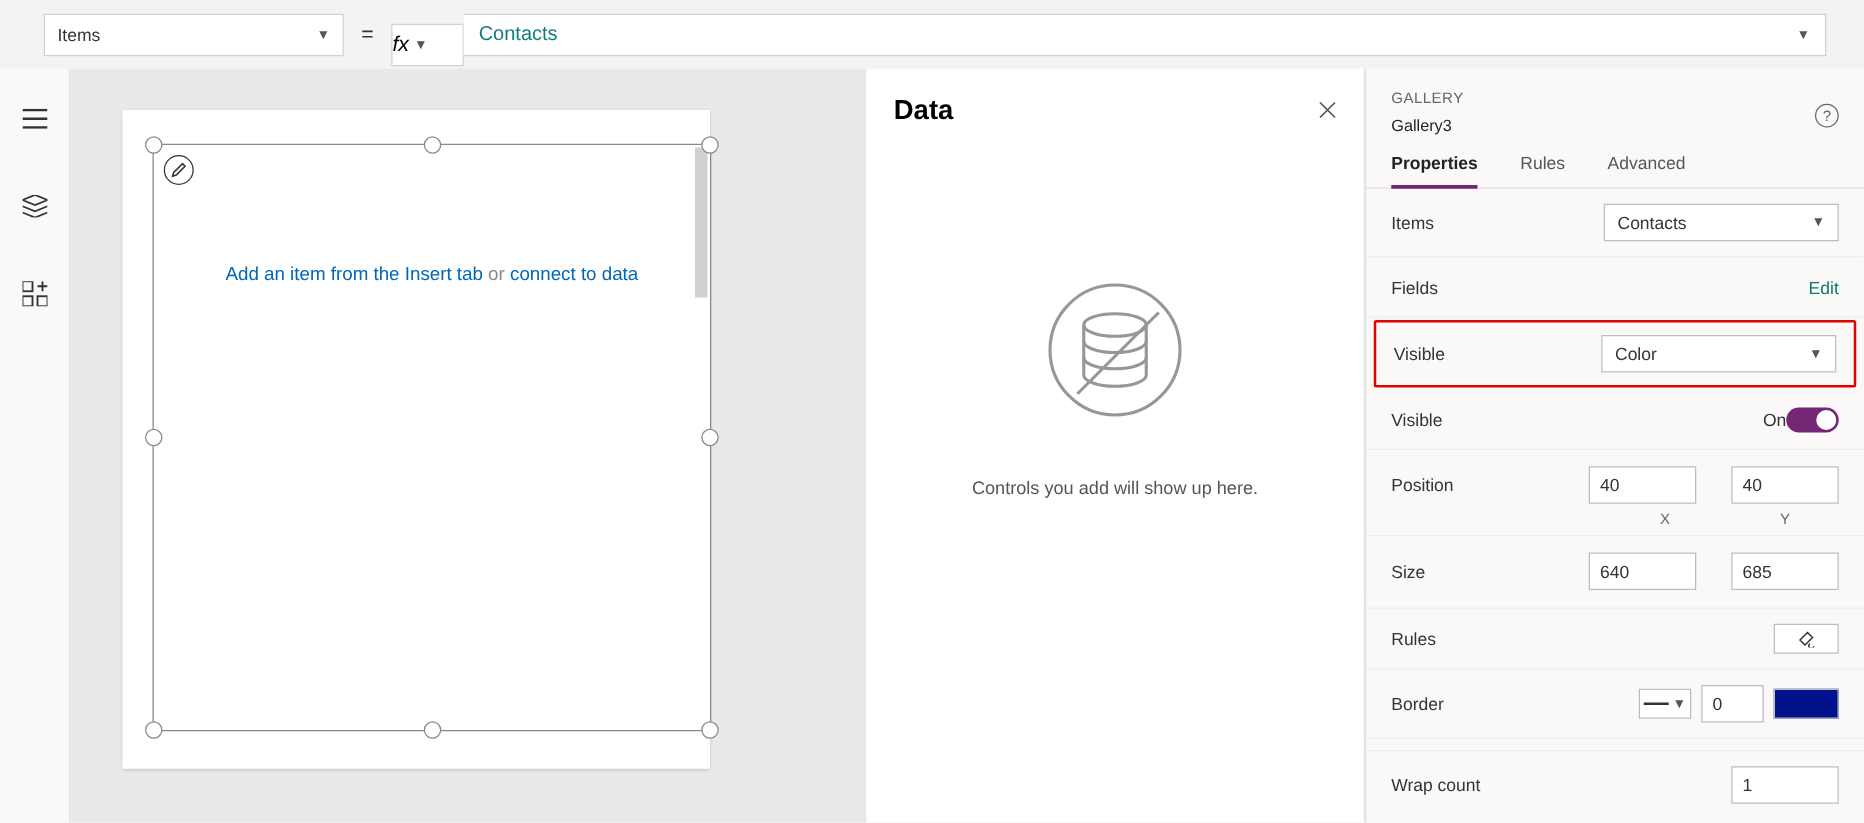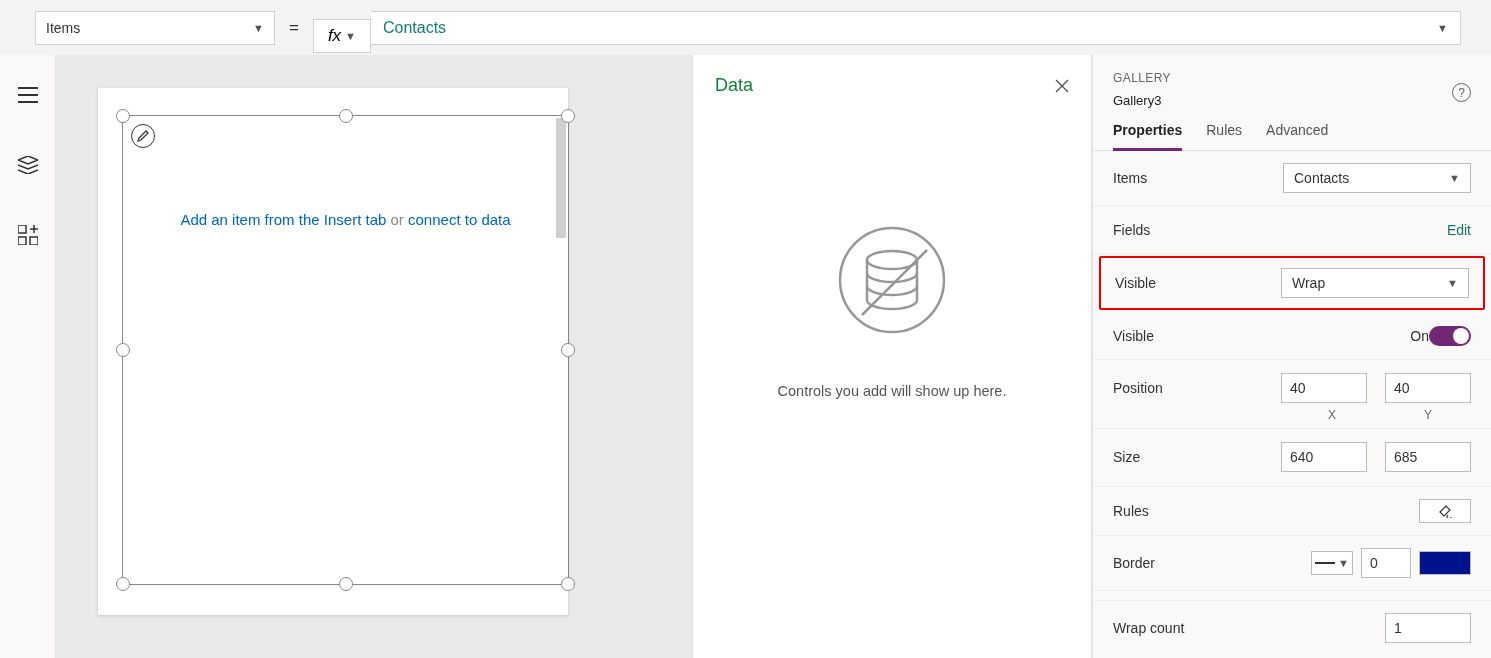--- a/index.html
+++ b/index.html
@@ -11,21 +11,21 @@
     background: #f3f3f3; display: flex; align-items: center; padding: 10px 30px 10px 35px;
   }
   .prop-select {
     width: 240px; height: 34px; background: #fff; border: 1px solid #d0d0d0;
     display: flex; align-items: center; padding: 0 10px; font-size: 14px; color: #333;
     justify-content: space-between;
   }
   .equals { margin: 0 14px; font-size: 17px; color: #333; }
   .fx-box {
     width: 58px; height: 34px; background: #fff; border: 1px solid #d0d0d0;
-    display:flex; align-items:center; justify-content:center; gap:4px; font-style: italic;
+    display:flex; align-items:center; gap:4px; font-style: italic;
     font-family: "Times New Roman", serif; font-size: 17px; margin-top: 17px;
   }
   .formula-input {
     flex: 1; height: 34px; background: #fff; border: 1px solid #d0d0d0; border-left: none;
     padding: 0 12px; display:flex; align-items:center; justify-content:space-between;
     font-family: Consolas, monospace; font-size: 16px; color: #147c7c;
   }
 
   
   .left-rail {
@@ -64,51 +64,51 @@
     position: absolute; width: 14px; height: 14px; border-radius: 50%; background: #fff;
     border: 1px solid #888;
   }
 
   
   .data-pane {
     position: absolute; left: 692px; top: 55px; width: 400px; height: 603px; background: #fff;
     border-left: 1px solid #e5e5e5; border-right: 1px solid #e5e5e5;
   }
   .data-header { display:flex; justify-content:space-between; align-items:center; padding: 20px 22px; }
-  .data-header h3 { font-size: 18px; font-weight: 400; color:#15803d; }
+  .data-header h3 { font-size: 22px; font-weight: 700; color:#000000; }
   .close-btn { font-size: 18px; color:#555; cursor:pointer; line-height:1; }
   .data-empty { position:absolute; top: 170px; left:0; width:100%; text-align:center; }
   .data-empty .db-icon { display:flex; justify-content:center; margin-bottom: 22px; }
   .data-empty .caption { color:#555; font-size:14.5px;margin-top:48px; }
 
   
   .prop-panel {
     position: absolute; left: 1092px; top: 55px; width: 399px; height: 603px; background: #faf9f8;
     border-left: 1px solid #e1e1e1;
   }
   .pp-topbar { padding: 16px 20px 0 20px; position: relative; }
   .pp-topbar .category { font-size: 12px; color: #666; letter-spacing: .4px; }
   .pp-topbar .name { font-size: 13px; color:#222; margin-top: 8px; }
   .pp-topbar .help { position:absolute; right:20px; top:28px; width:19px;height:19px;border:1.2px solid #666;border-radius:50%;display:flex;align-items:center;justify-content:center;font-size:12px;color:#666;}
-  .pp-tabs { display:flex; gap:24px; padding: 14px 20px 0 20px; border-bottom:1px solid #e1e1e1; }
+  .pp-tabs { display:flex; gap:34px; padding: 14px 20px 0 20px; border-bottom:1px solid #e1e1e1; }
   .pp-tabs .tab { padding-bottom:10px; font-size:14px; color:#555; cursor:pointer; }
   .pp-tabs .tab.active { color:#222; font-weight:600; border-bottom:3px solid #742774; margin-bottom:-1px;}
   .pp-body { padding: 0; }
   .pp-row {
     display:flex; align-items:center; justify-content:space-between;
     padding: 12px 20px; border-bottom:1px solid #ededed; font-size:14px; color:#333;
     min-height:48px;
   }
   .pp-row.highlight { border:2px solid #e30000; margin: 2px 6px; border-radius:2px; padding:10px 14px;}
   .pp-select { width: 188px; height:30px; border:1px solid #bdbdbd; background:#fff; display:flex; align-items:center; justify-content:space-between; padding:0 10px; font-size:14px;color:#333;}
   .pp-edit-link { color:#0f766e; font-size:14px; cursor:pointer; }
   .toggle-wrap { display:flex; align-items:center; font-size:14px;color:#333;}
   .toggle { width:42px;height:20px;border-radius:10px;background:#742774;position:relative;}
   .toggle::after{content:"";position:absolute;right:2px;top:2px;width:16px;height:16px;border-radius:50%;background:#fff;}
-  .num-pair { display:flex; gap:18px; }
+  .num-pair { display:flex; gap:28px; }
   .num-input { width:86px; height:30px; border:1px solid #bdbdbd; background:#fff; padding:0 8px; font-size:14px;color:#333;}
   .subcap { display:flex; gap:10px; justify-content:flex-end; padding: 0 20px 6px 0; font-size:12px; color:#666; border-bottom:1px solid #ededed;}
   .subcap span { width:86px; text-align:center; }
   .color-row .swatch { width:52px;height:24px; border:1px solid #bdbdbd; background:#fff; display:flex;align-items:center;justify-content:center;}
   .color-row .swatch.blue { background:#00138c; }
   .border-controls { display:flex; gap:8px; align-items:center; }
   .border-style { width:42px;height:24px;border:1px solid #bdbdbd;background:#fff;display:flex;align-items:center;justify-content:center;gap:3px;}
   .border-style .line { width:20px;height:2px;background:#333;}
   .spacer-row { height:10px; background:#faf9f8; border-bottom:1px solid #ededed;}
   .chev { font-size:11px;color:#555; }
@@ -229,21 +229,21 @@
     </div>
 
     <div class="pp-row">
       <span>Fields</span>
       <span class="pp-edit-link">Edit</span>
     </div>
 
     <div class="pp-row highlight">
       <span>Visible</span>
       <div class="pp-select">
-        <span>Wrap</span>
+        <span>Color</span>
         <span class="chev">▼</span>
       </div>
     </div>
 
     <div class="pp-row">
       <span>Visible</span>
       <div class="toggle-wrap">
         <span>On</span>
         <div class="toggle"></div>
       </div>

